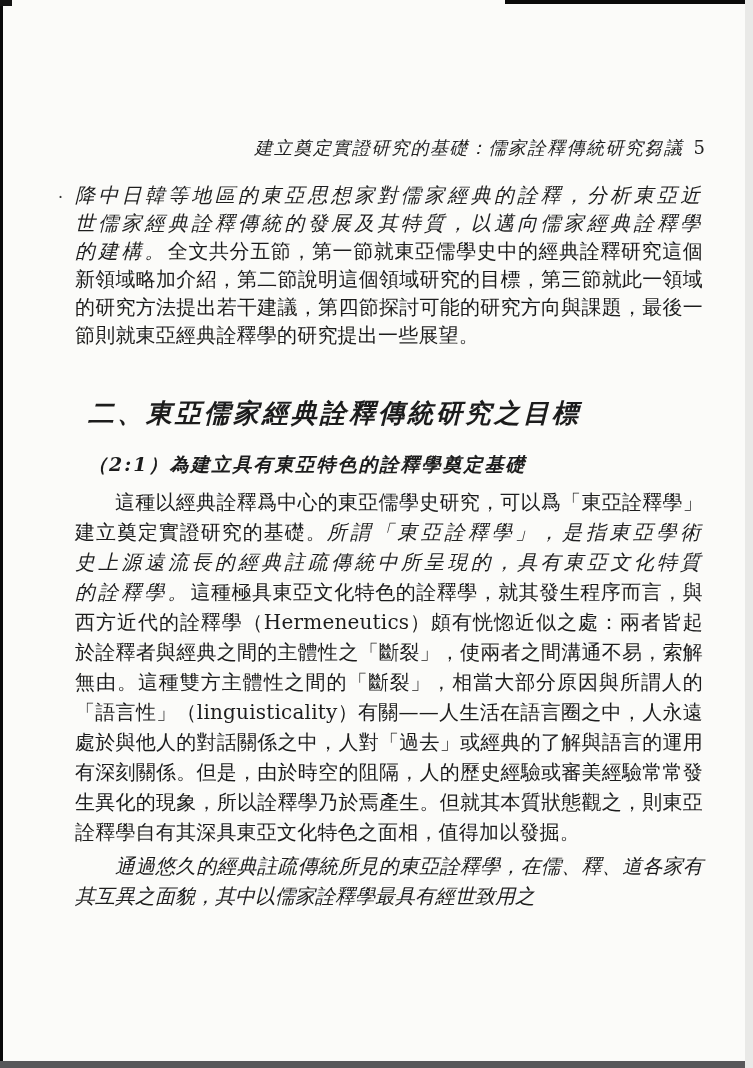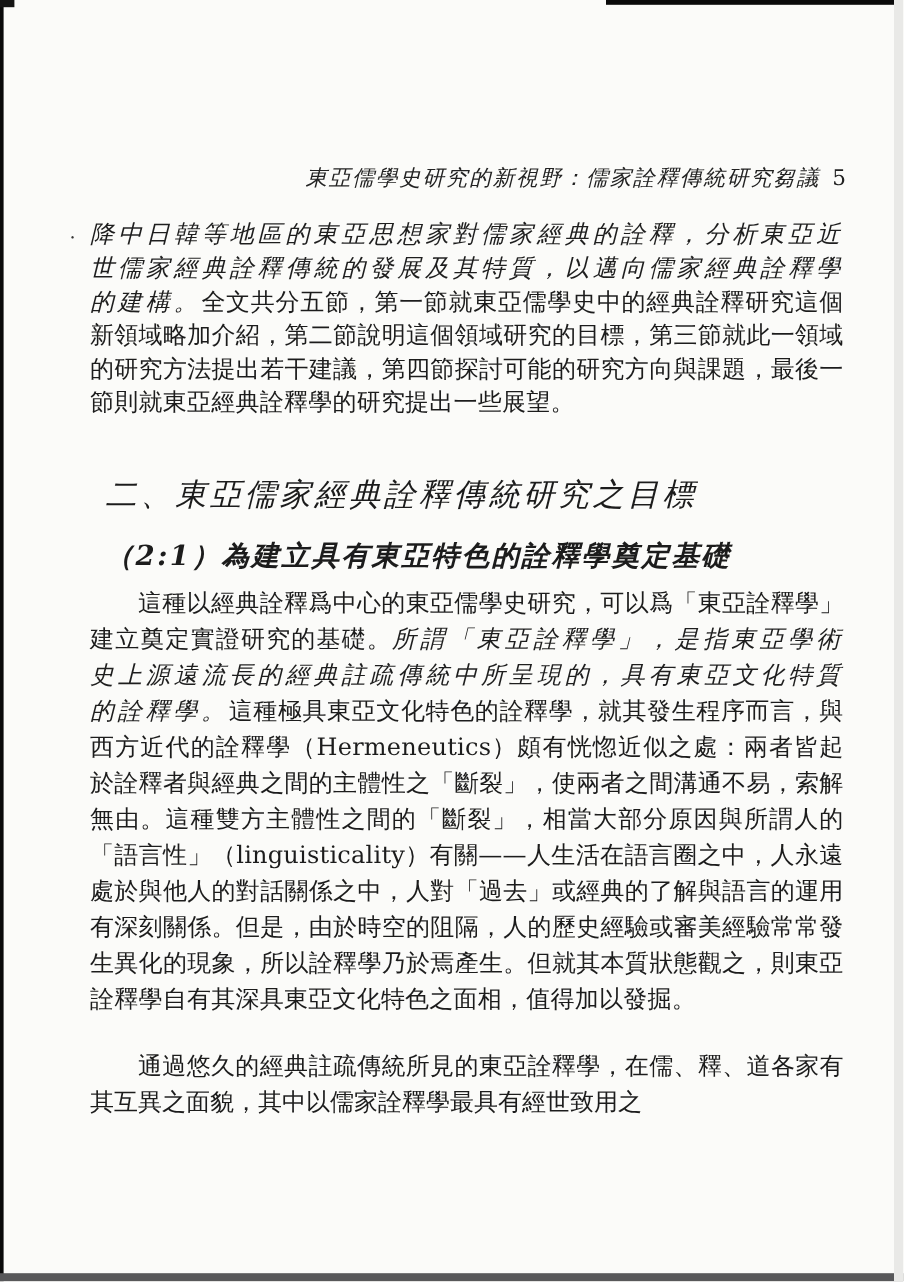--- a/index.html
+++ b/index.html
@@ -70,60 +70,60 @@
     width: 628px;
   }
   .para {
     margin: 0;
     font-size: 20px;
     text-align: justify;
     text-justify: inter-character;
   }
   .para-intro { line-height: 28px; }
   .para-body  { line-height: 30px; text-indent: 2em; margin-top: 8px; }
-  .para-next  { line-height: 30px; text-indent: 2em; margin-top: 26px; }
+  .para-next  { line-height: 30px; text-indent: 2em; margin-top: 4px; font-style: italic; }
   .kai {
     font-style: italic;
     letter-spacing: 0.14em;
     color: #1e1e1e;
   }
   .ming {
     font-style: normal;
     letter-spacing: 0.01em;
   }
   .section-heading {
     margin: 48px 0 0 13px;
     font-size: 26px;
     font-style: italic;
     letter-spacing: 3px;
-    font-weight: 400;
+    font-weight: 700;
     line-height: 32px;
   }
   .subsection-heading {
     margin: 20px 0 0 13px;
-    font-size: 23px;
+    font-size: 19px;
     font-style: italic;
     letter-spacing: 2px;
     line-height: 30px;
   }
 </style>
 </head>
 <body>
 
 <div class="scan-page">
 
   <div class="edge-left"></div>
   <div class="edge-top-right"></div>
   <div class="edge-top-left"></div>
   <div class="bottom-band"></div>
   <div class="right-strip"></div>
   <div class="stray-dot">·</div>
 
   <div class="page-header">
-    <span>東亞儒學史研究的新視野：儒家詮釋傳統研究芻議</span><span class="pagenum">5</span>
+    <span>建立奠定實證研究的基礎：儒家詮釋傳統研究芻議</span><span class="pagenum">5</span>
   </div>
 
   <div class="text-column">
 
     <p class="para para-intro"><span class="kai">降中日韓等地區的東亞思想家對儒家經典的詮釋，分析東亞近世儒家經典詮釋傳統的發展及其特質，以邁向儒家經典詮釋學的建構。</span><span class="ming">全文共分五節，第一節就東亞儒學史中的經典詮釋研究這個新領域略加介紹，第二節說明這個領域研究的目標，第三節就此一領域的研究方法提出若干建議，第四節探討可能的研究方向與課題，最後一節則就東亞經典詮釋學的研究提出一些展望。</span></p>
 
     <h2 class="section-heading">二、東亞儒家經典詮釋傳統研究之目標</h2>
 
     <h3 class="subsection-heading">（2:1）為建立具有東亞特色的詮釋學奠定基礎</h3>
 

